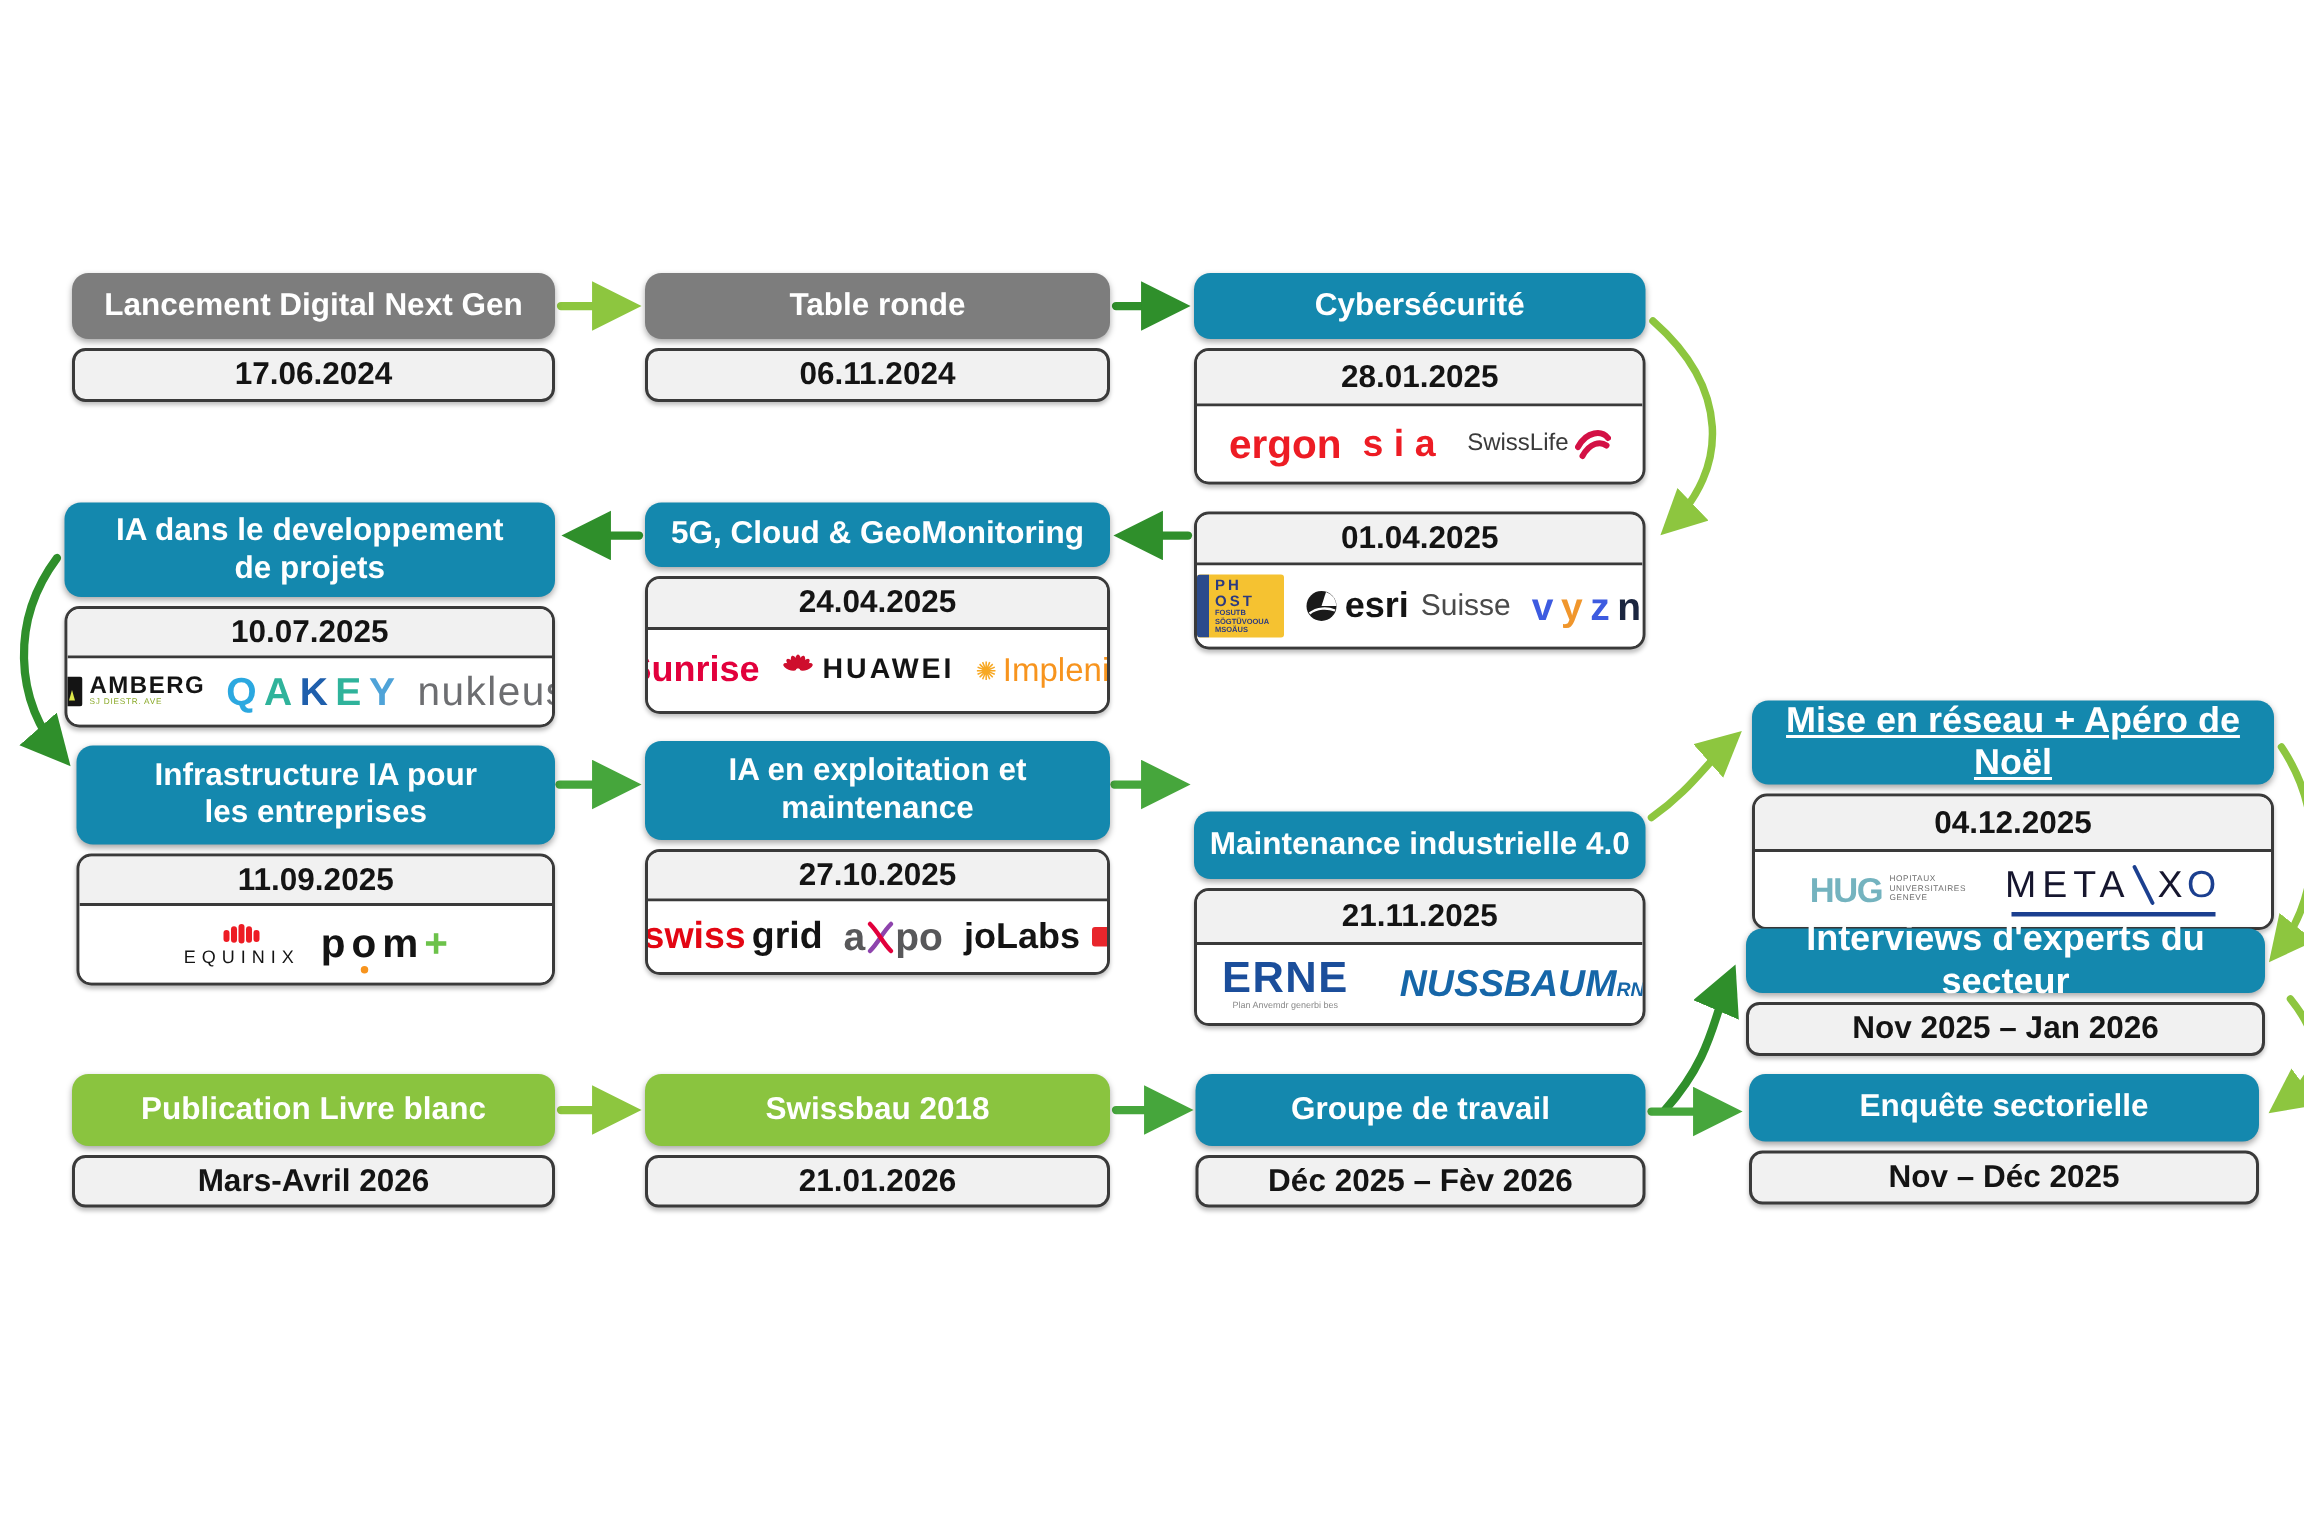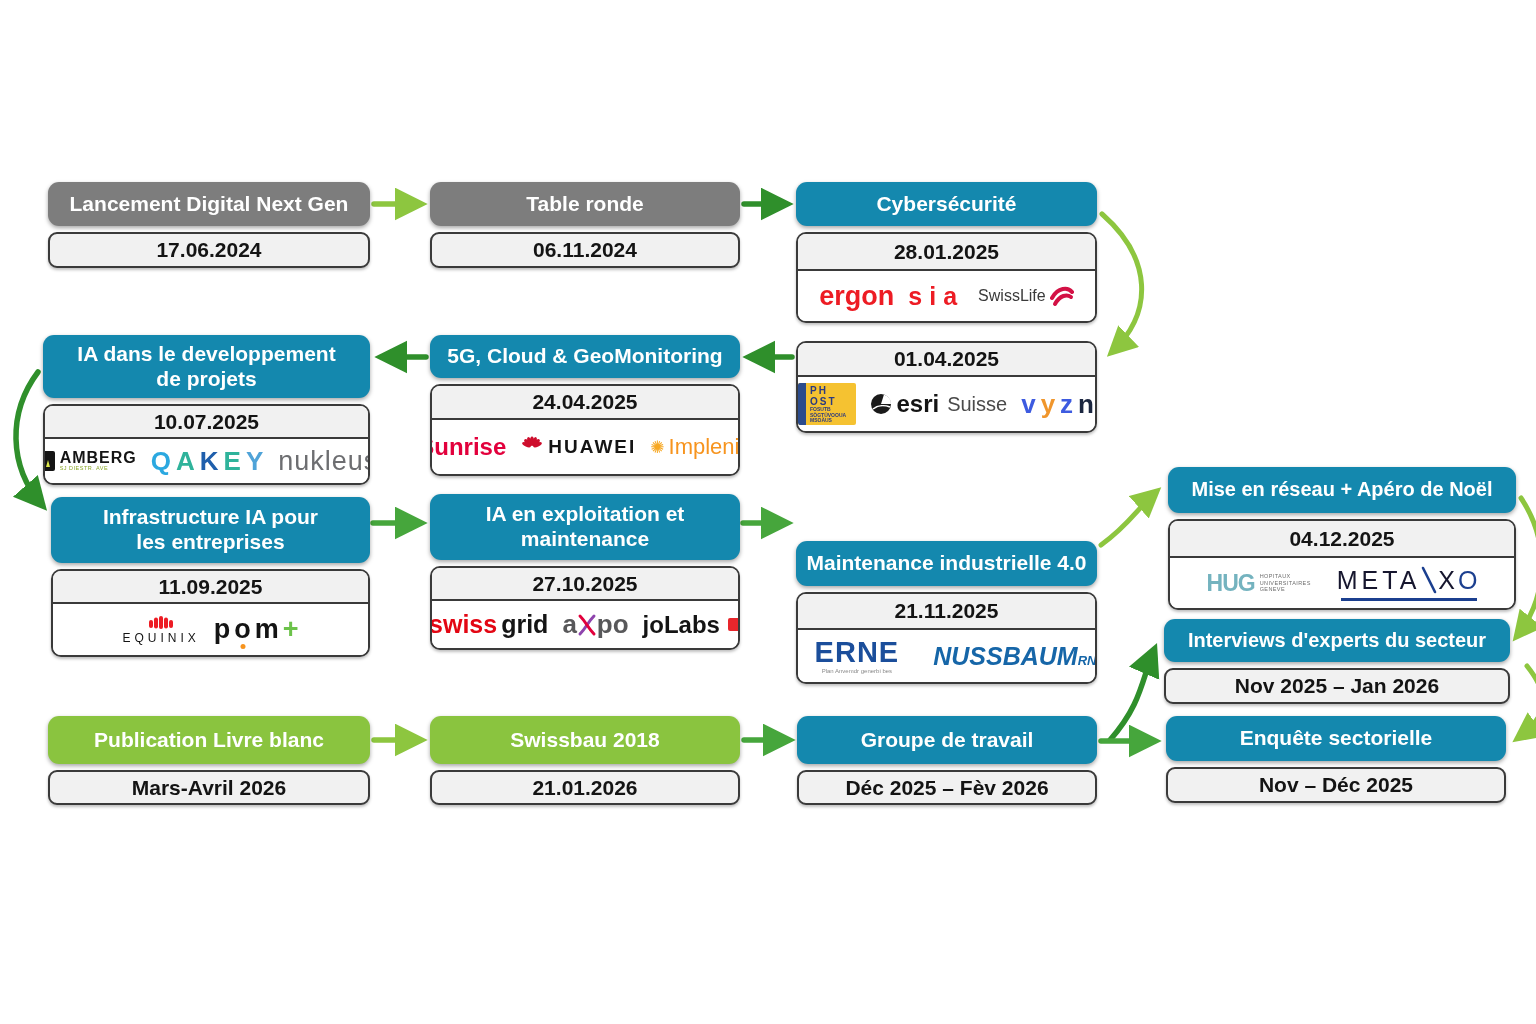--- a/index.html
+++ b/index.html
@@ -24,22 +24,22 @@
   
   #evt-lancement{left:48px;top:182px;width:322px;}   #evt-lancement .hdr{height:44px;}   #evt-lancement .datebox{height:36px;}
   #evt-table{left:430px;top:182px;width:310px;}      #evt-table .hdr{height:44px;}       #evt-table .datebox{height:36px;}
   #evt-cyber{left:796px;top:182px;width:301px;}      #evt-cyber .hdr{height:44px;}       #evt-cyber .daterow{height:37px;} #evt-cyber .logorow{height:50px;}
   #evt-iadev{left:43px;top:335px;width:327px;}       #evt-iadev .hdr{height:63px;}       #evt-iadev .daterow{height:33px;} #evt-iadev .logorow{height:44px;}
   #evt-5g{left:430px;top:335px;width:310px;}         #evt-5g .hdr{height:43px;}          #evt-5g .daterow{height:34px;}    #evt-5g .logorow{height:54px;}
   #evt-data{left:796px;top:335px;width:301px;}       #evt-data .hdr{height:43px;}        #evt-data .daterow{height:34px;}  #evt-data .logorow{height:54px;}
   #evt-infra{left:51px;top:497px;width:319px;}       #evt-infra .hdr{height:66px;}       #evt-infra .daterow{height:33px;} #evt-infra .logorow{height:51px;}
   #evt-iaexpl{left:430px;top:494px;width:310px;}     #evt-iaexpl .hdr{height:66px;}      #evt-iaexpl .daterow{height:33px;}#evt-iaexpl .logorow{height:47px;}
   #evt-maint{left:796px;top:497px;width:301px;}      #evt-maint .hdr{height:45px;margin-top:44px;}       #evt-maint .daterow{height:36px;} #evt-maint .logorow{height:52px;padding-left:18px;}
-  #evt-mise{left:1168px;top:467px;width:348px;}      #evt-mise .hdr{height:46px;font-size:20px;} #evt-mise .daterow{height:37px;} #evt-mise .logorow{height:50px;}
-  #evt-interviews{left:1164px;top:619px;width:346px;}#evt-interviews .hdr{height:43px;font-size:20px;} #evt-interviews .datebox{height:36px;}
+  #evt-mise{left:1168px;top:467px;width:348px;}      #evt-mise .hdr{height:56px;font-size:24px;text-decoration:underline;} #evt-mise .daterow{height:37px;} #evt-mise .logorow{height:50px;}
+  #evt-interviews{left:1164px;top:619px;width:346px;}#evt-interviews .hdr{height:43px;font-size:24px;} #evt-interviews .datebox{height:36px;}
   #evt-enquete{left:1166px;top:716px;width:340px;}   #evt-enquete .hdr{height:45px;}     #evt-enquete .datebox{height:36px;}
   #evt-pub{left:48px;top:716px;width:322px;}         #evt-pub .hdr{height:48px;}         #evt-pub .datebox{height:35px;}
   #evt-swissbau{left:430px;top:716px;width:310px;}   #evt-swissbau .hdr{height:48px;}    #evt-swissbau .datebox{height:35px;}
   #evt-groupe{left:797px;top:716px;width:300px;}     #evt-groupe .hdr{height:48px;}      #evt-groupe .datebox{height:35px;}
 
   
   .lg{display:inline-flex;align-items:center;gap:4px;white-space:nowrap;}
   .lg-ergon{color:#ED1C24;font-weight:800;font-size:27px;letter-spacing:0;}
   .lg-sia{color:#ED1C24;font-weight:800;font-size:25px;letter-spacing:7px;}
   .lg-swisslife .sl-txt{color:#3A3A3A;font-size:16px;}

